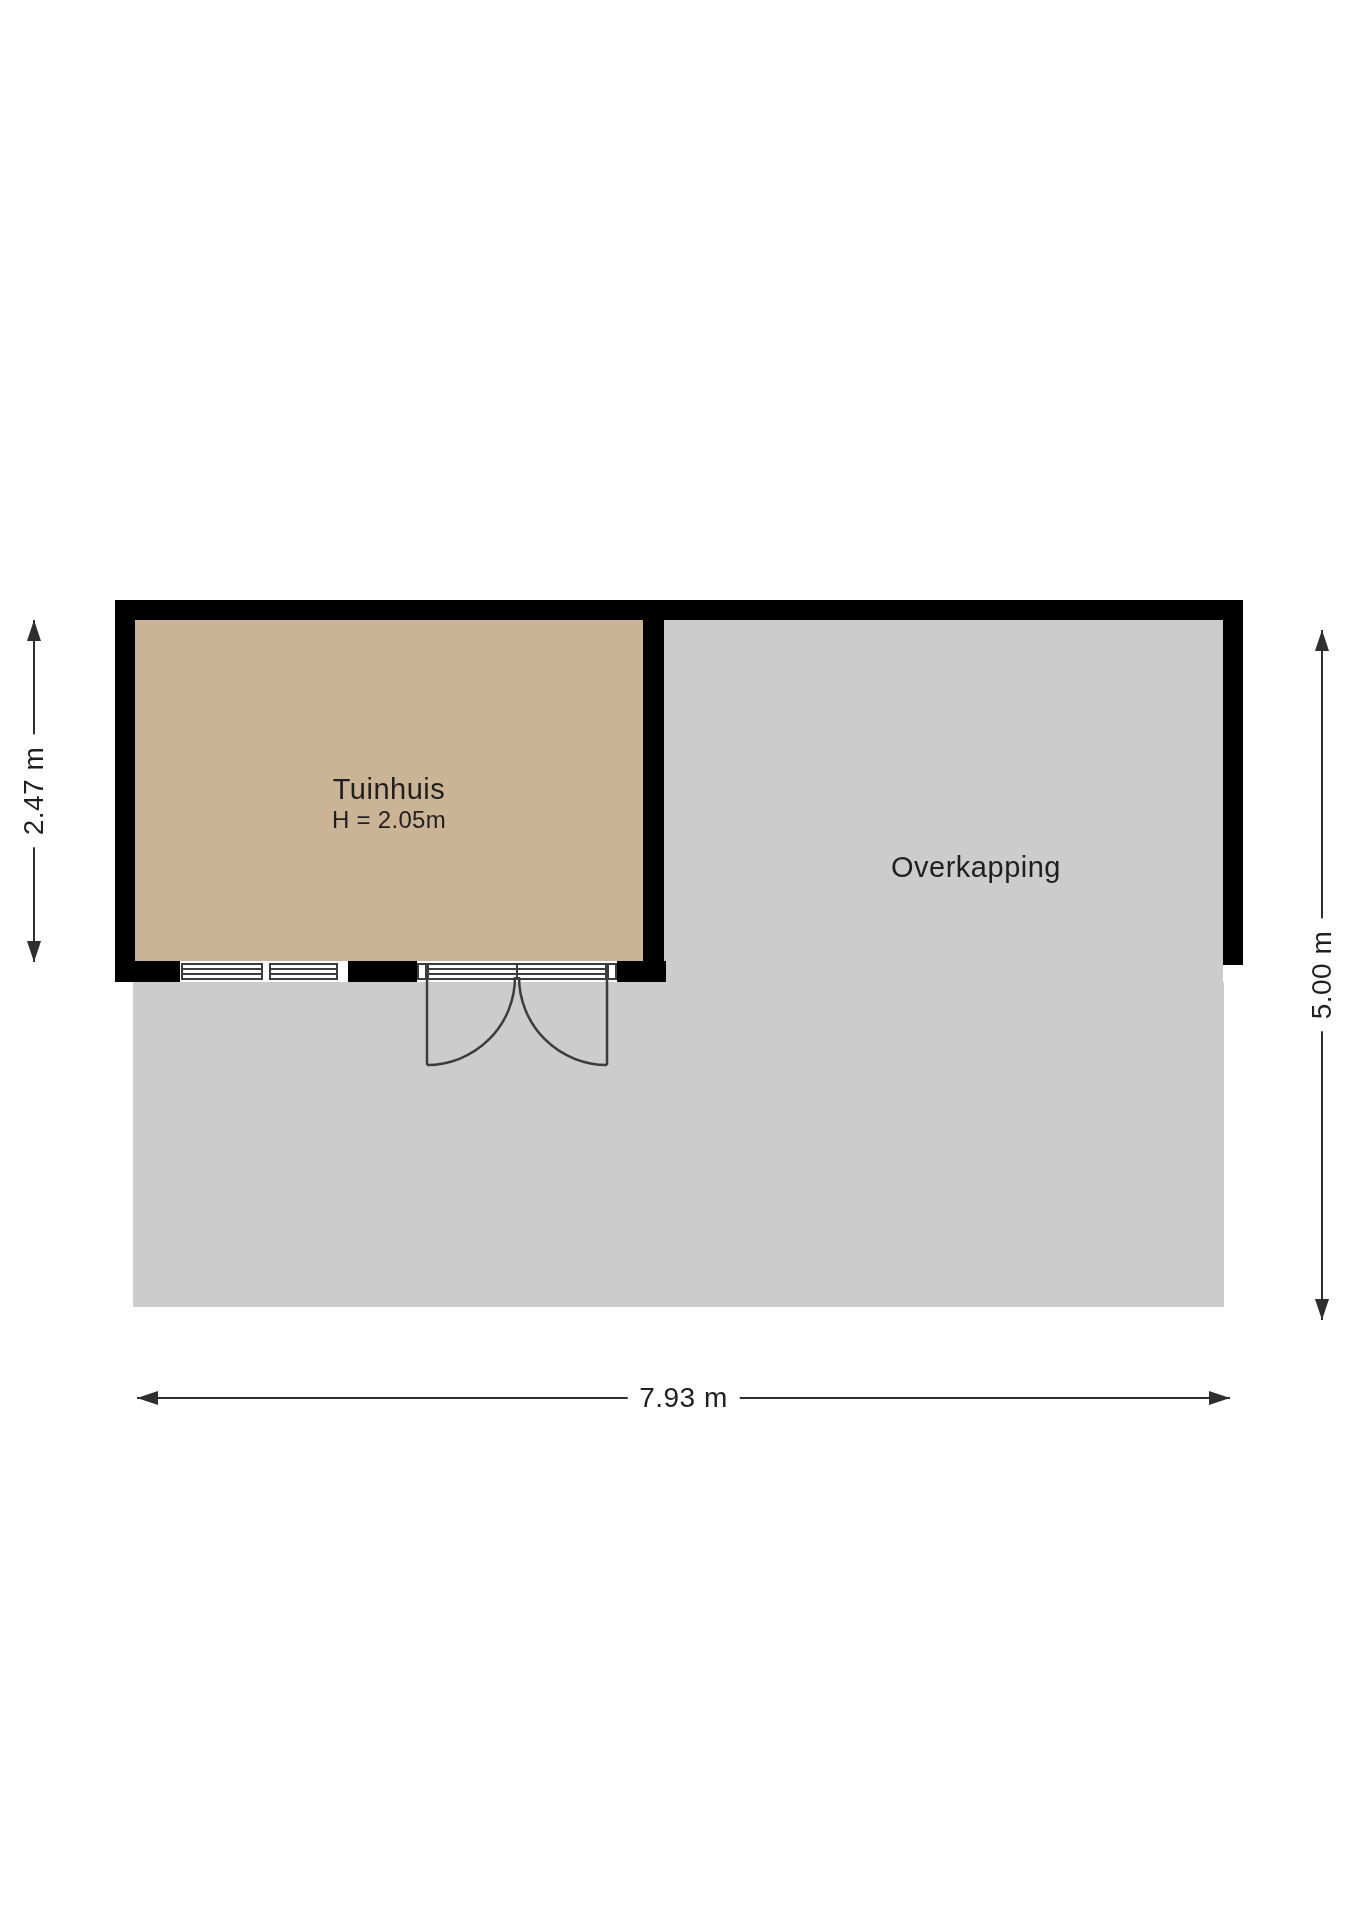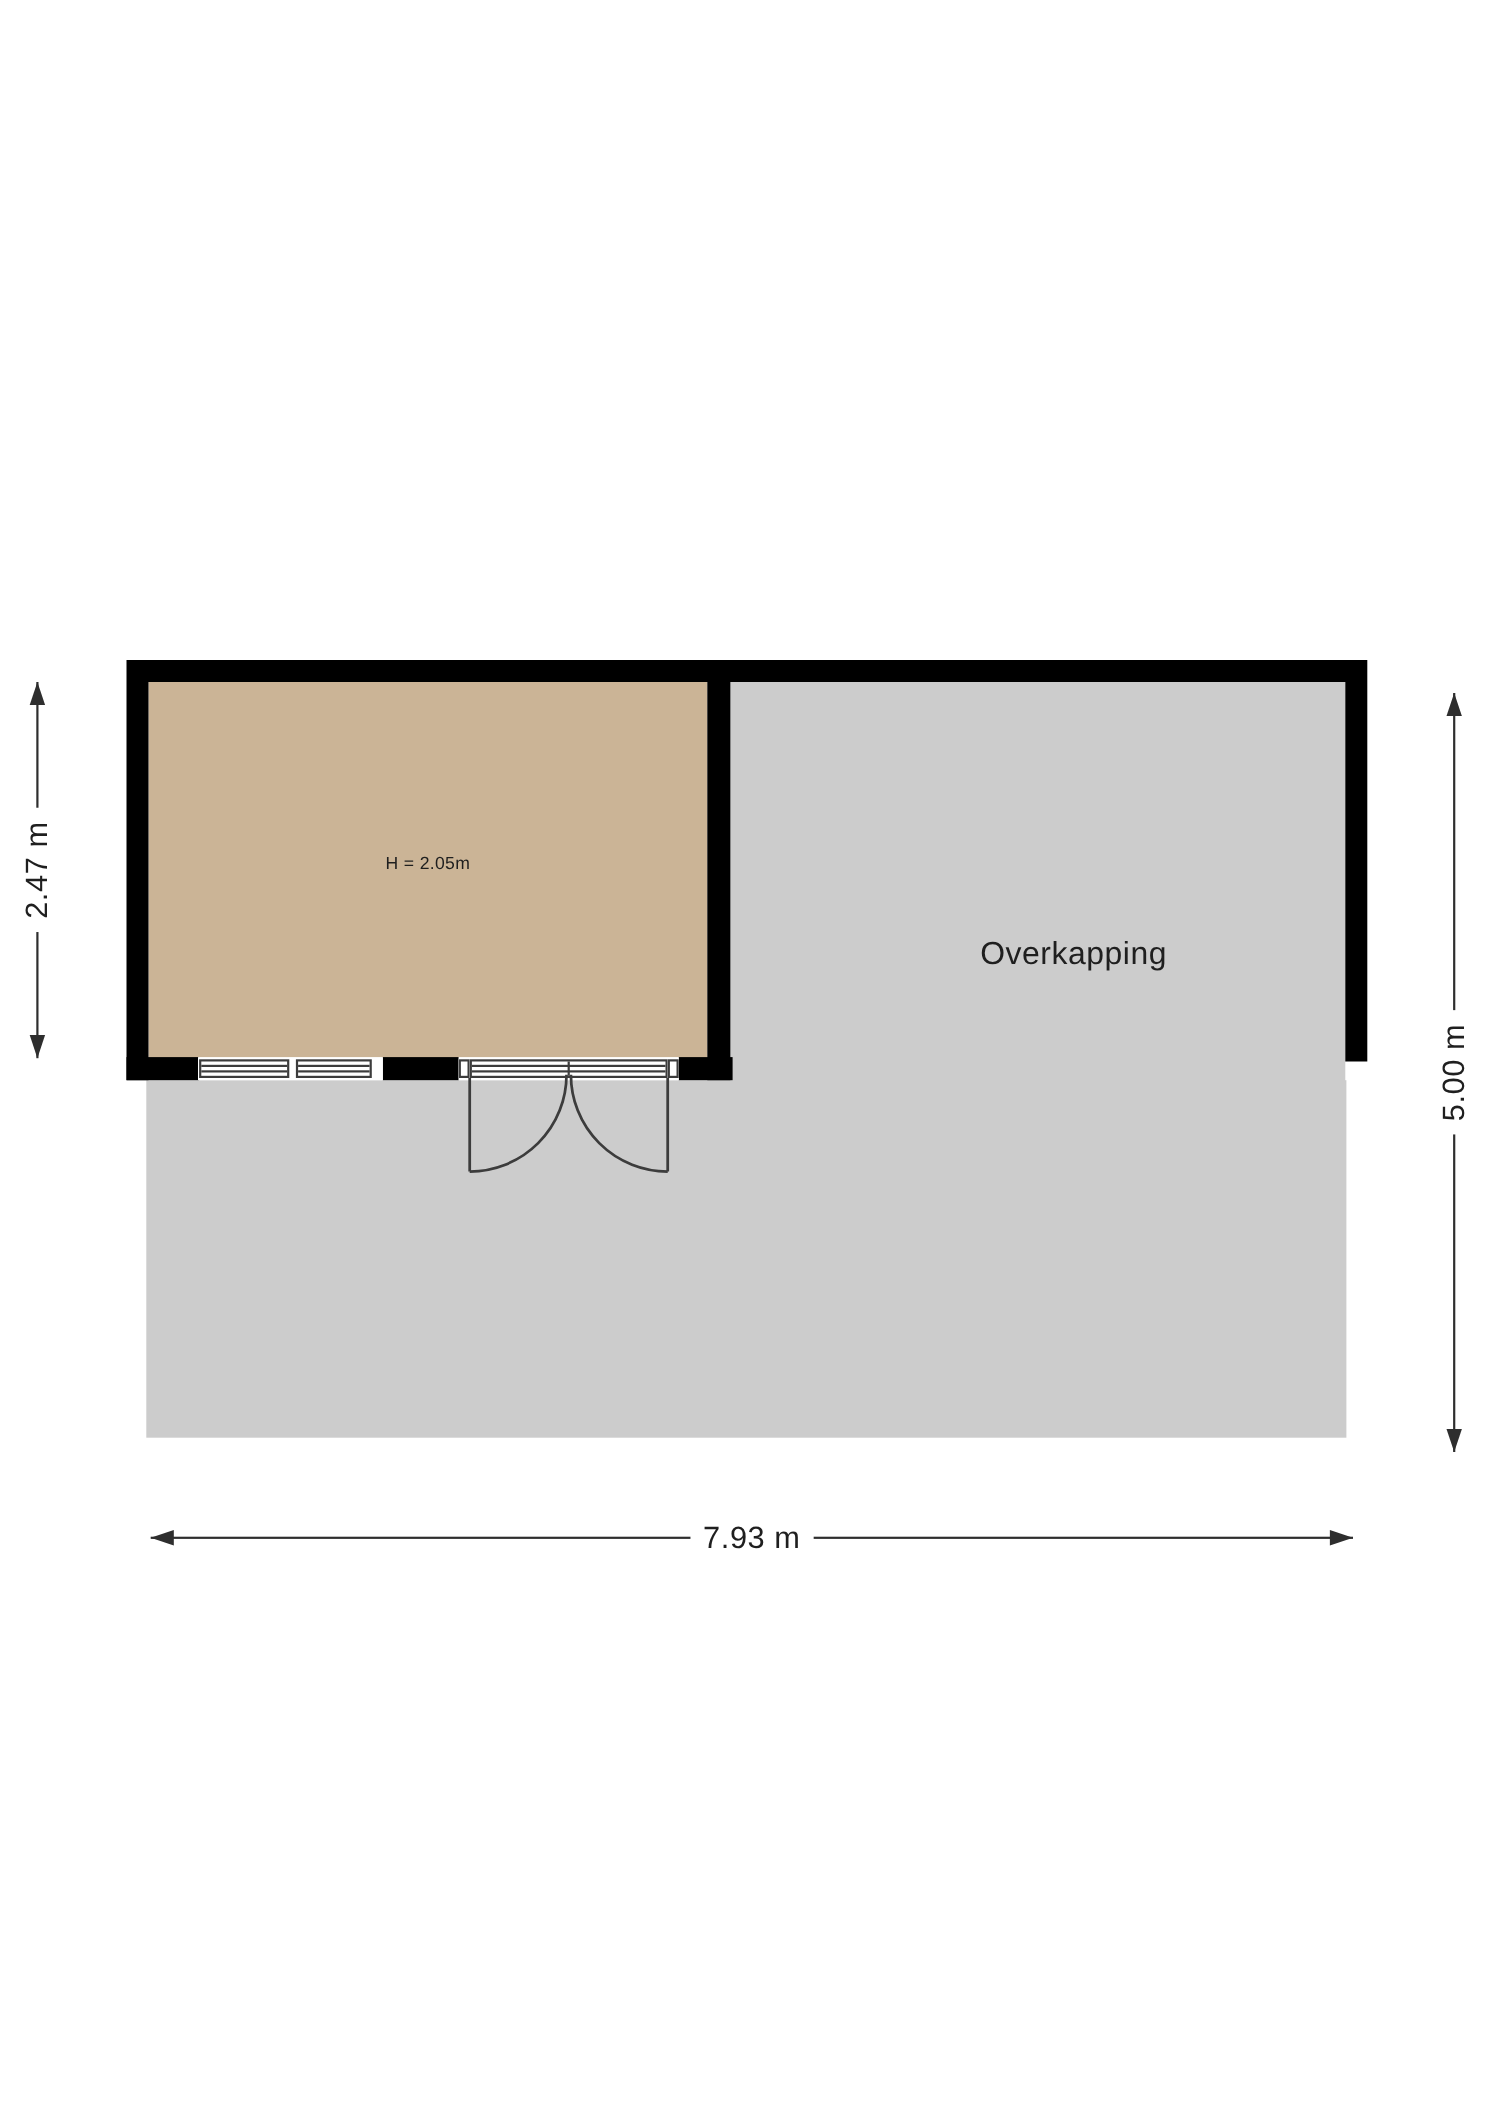--- a/index.html
+++ b/index.html
@@ -27,21 +27,21 @@
 
     
     .room-label {
       position: absolute;
       text-align: center;
       line-height: 34px;
       font-size: 29px;
       letter-spacing: 0.5px;
     }
     .room-sublabel {
-      font-size: 16px;
+      font-size: 24px;
       line-height: 27px;
       letter-spacing: 0.3px;
     }
 
     
     .wstrip {
       position: absolute;
       top: 961px;
       height: 21px;
       background: #ffffff;
@@ -177,20 +177,21 @@
   <div class="cap" style="left:607px;"></div>
 
   <svg class="door-swing-svg" viewBox="0 0 300 125">
     <path d="M27 30 L27 115" fill="none" stroke="currentColor" stroke-width="2.5"></path>
     <path d="M27 115 A88 88 0 0 0 115 27" fill="none" stroke="currentColor" stroke-width="2.5"></path>
     <path d="M207 30 L207 115" fill="none" stroke="currentColor" stroke-width="2.5"></path>
     <path d="M207 115 A88 88 0 0 1 119 27" fill="none" stroke="currentColor" stroke-width="2.5"></path>
   </svg>
 
   <div class="room-label" style="left:135px; top:772px; width:508px;">
+    <div>Tuinhuis</div>
     <div class="room-sublabel">H = 2.05m</div>
   </div>
   <div class="room-label" style="left:826px; top:850px; width:300px;">Overkapping</div>
 
 
   <div class="dim dim-v" style="left:20px; top:620px; width:28px; height:342px;">
     <span class="dline"></span>
     <span class="ah ah-up"></span>
     <span class="ah ah-down"></span>
     <span class="dlabel">2.47 m</span>

